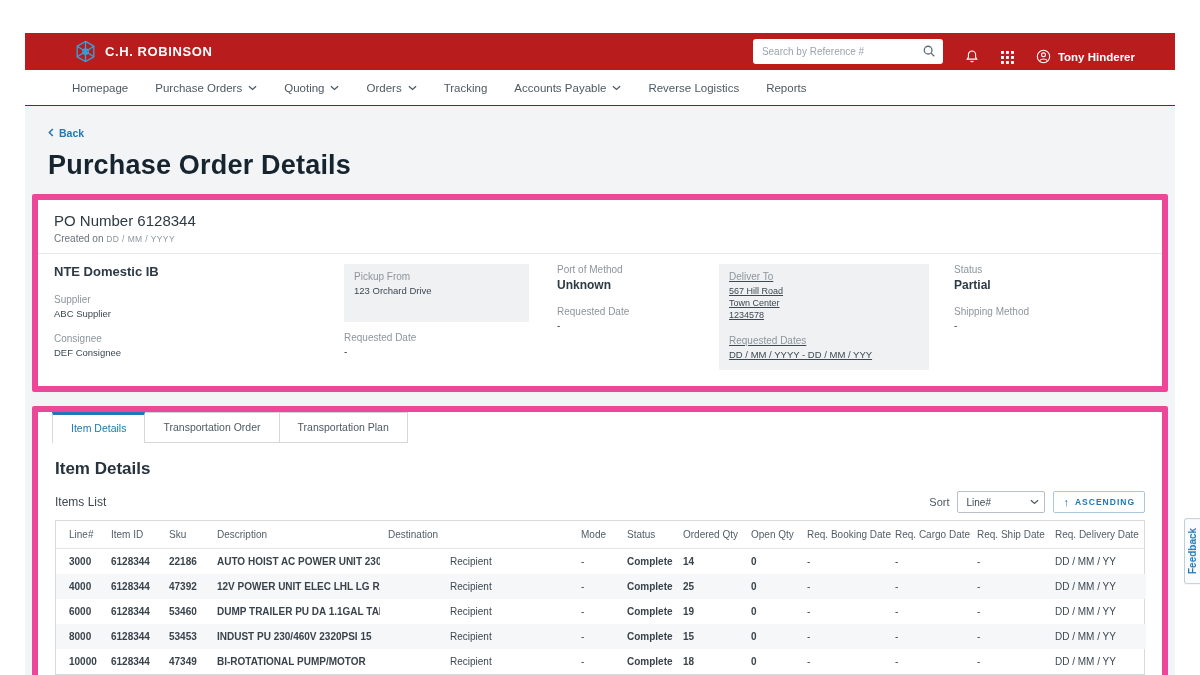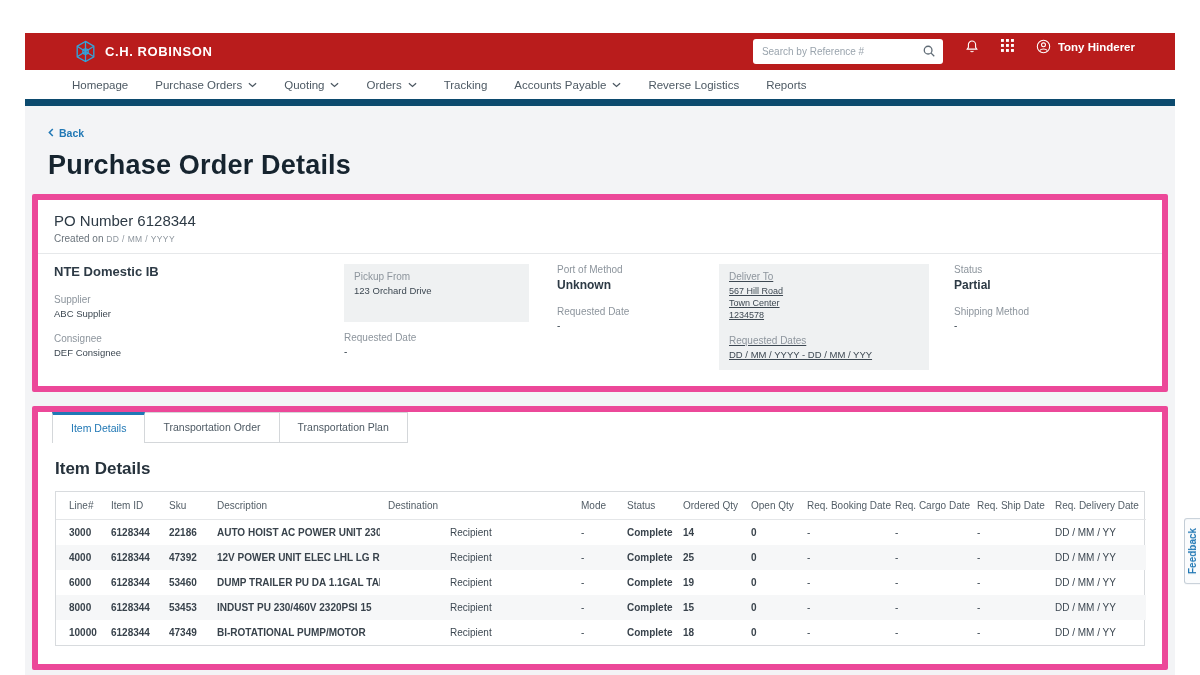--- a/index.html
+++ b/index.html
@@ -16,36 +16,36 @@
     background: #f3f4f6;
   }
 
   
   .topbar {
     height: 37px; background: #b91c1c; display: flex; align-items: center;
     padding: 0 40px 0 50px;
   }
   .brand { display: flex; align-items: center; gap: 9px; }
   .brand-name { color: #ffffff; font-weight: bold; font-size: 13px; letter-spacing: 0.6px; }
-  .topbar-right { margin-left: auto; display: flex; align-items: flex-start; gap: 22px; }
+  .topbar-right { margin-left: auto; display: flex; align-items: flex-end; gap: 22px; }
   .search-box { position: relative; width: 190px; }
   .search-box input {
     width: 100%; height: 25px; border: none; border-radius: 3px;
     font-size: 10px; padding: 0 26px 0 9px; color: #3d4852; outline: none;
     font-family: "Liberation Sans", "DejaVu Sans", sans-serif;
   }
   .search-box input::placeholder { color: #9aa4ad; }
   .search-icon-btn { position: absolute; right: 7px; top: 5px; cursor: pointer; }
   .icon-btn { display: inline-flex; align-items: center; cursor: pointer; }
   .user-chip { display: flex; align-items: center; gap: 7px; cursor: pointer; }
   .user-name { color: #ffffff; font-size: 11.5px; font-weight: bold; }
 
   
   .menu {
-    height: 36px; background: #ffffff; border-bottom: 7px solid #0c4a6e;
+    height: 36px; background: #ffffff; border-bottom: 1px solid #0c4a6e;
     display: flex; align-items: center; gap: 27px; padding: 0 20px 0 47px;
   }
   .menu-item {
     display: inline-flex; align-items: center; gap: 6px;
     font-size: 11.5px; color: #4d5963; cursor: pointer; white-space: nowrap;
   }
   .menu-item svg { color: #4d5963; }
 
   
   .content { padding: 17px 7px 0 7px; }
@@ -332,20 +332,38 @@
       <div class="main-tabs">
         <div class="tab active">Item Details</div>
         <div class="tab">Transportation Order</div>
         <div class="tab">Transportation Plan</div>
       </div>
 
       <h2 class="section-heading">Item Details</h2>
 
 
       <div class="items-block">
+        <div class="list-toolbar">
+          <span class="list-title">Items List</span>
+          <div class="sort-group">
+            <span class="sort-label">Sort</span>
+            <span class="select-wrap">
+              <select class="sort-select">
+                <option>Line#</option>
+              </select>
+              <svg viewBox="0 0 10 6" width="9" height="6">
+                  <path d="M1 1 L5 4.6 L9 1" fill="none" stroke="currentColor" stroke-width="1.4"></path>
+                </svg>
+            </span>
+            <button class="asc-btn">
+              <span class="asc-arrow">↑</span>
+              <span>ASCENDING</span>
+            </button>
+          </div>
+        </div>
 
         <div class="items-table-wrap">
           <table>
             <colgroup>
               <col style="width:50px">
                 <col style="width:58px">
                 <col style="width:48px">
               <col style="width:168px">
                 <col style="width:196px">
                 <col style="width:46px">

